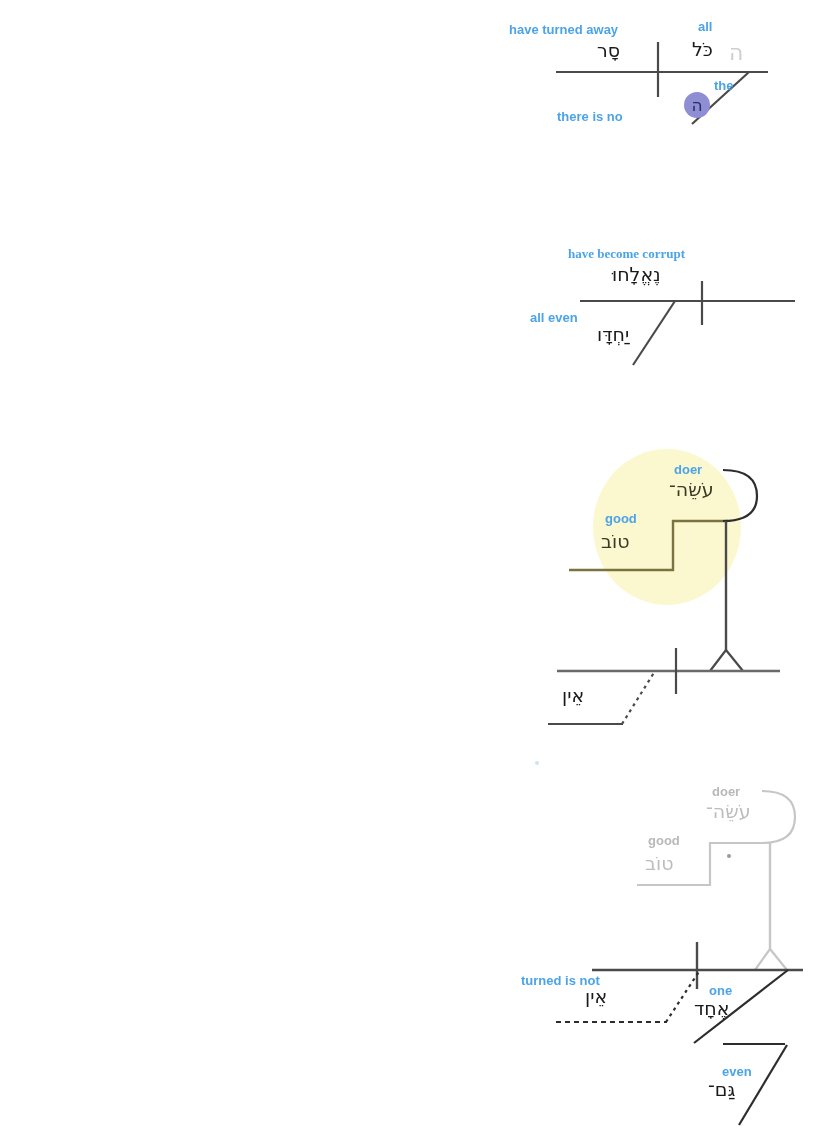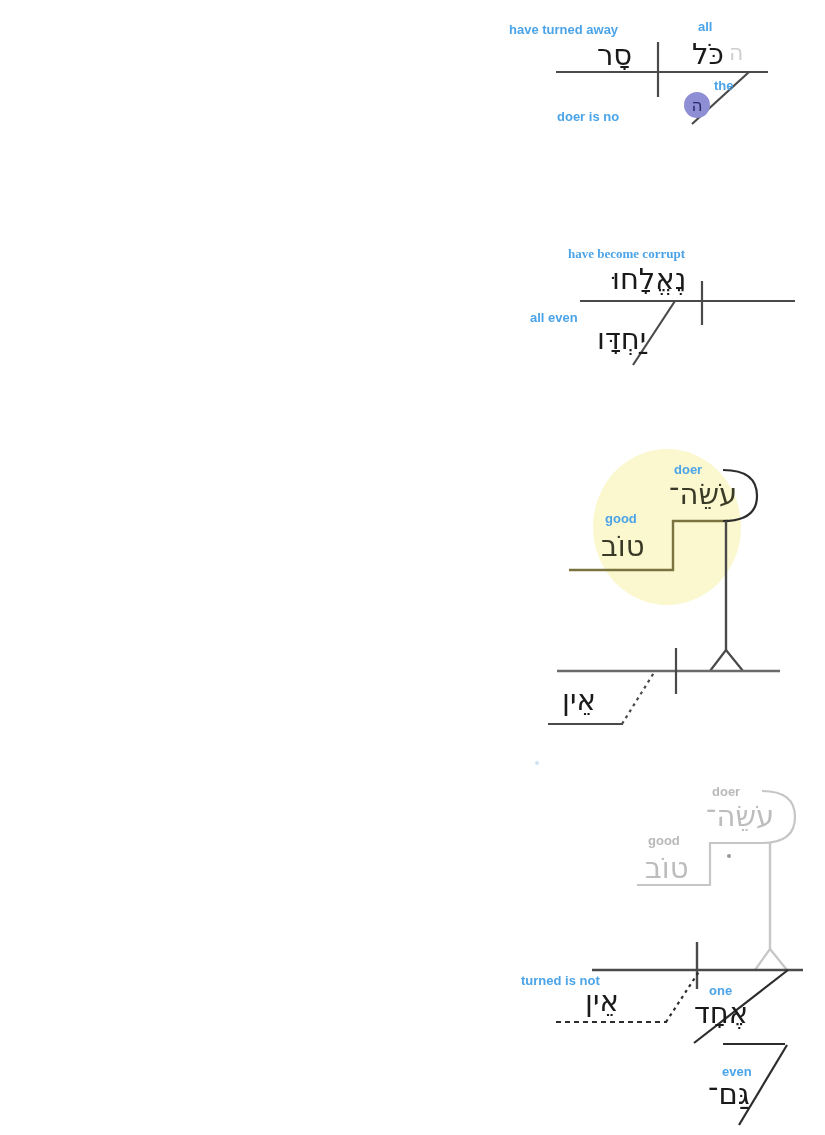--- a/index.html
+++ b/index.html
@@ -25,21 +25,21 @@
     color: #4ca4e8;
     font-size: 13px;
     font-weight: bold;
     white-space: nowrap;
     font-family: "Liberation Sans", sans-serif;
   }
   .gloss.muted { color: #b9b9b9; }
   .heb {
     position: absolute;
     color: #1a1a1a;
-    font-size: 29px;
+    font-size: 19px;
     white-space: nowrap;
     direction: rtl;
     unicode-bidi: bidi-override;
     font-family: "DejaVu Sans", sans-serif;
     line-height: 1;
   }
   .heb.small { font-size: 22px; }
   .heb.ghost { color: #cfcfcf; }
   .heb.faded { color: #bdbdbd; }
   .heb.olive { color: #3a3a28; }
@@ -82,21 +82,21 @@
   <div class="gloss" style="left:509px; top:22px;">have turned away</div>
   <div class="heb" style="left:597px; top:41px;">סָר</div>
 
   <div class="gloss" style="left:698px; top:19px;">all</div>
   <div class="heb" style="left:692px; top:40px;">כֹּל</div>
   <div class="heb ghost small" style="left:729px; top:42px;">ה</div>
 
   <div class="gloss" style="left:674px; top:78px;margin-left:40px;">the</div>
   <div class="circle-badge" style="left:684px; top:92px;">ה</div>
 
-  <div class="gloss" style="left:557px; top:109px;">doer is no</div>
+  <div class="gloss" style="left:557px; top:109px;">there is no</div>
 
   <svg width="825" height="1135">
     <line x1="580" y1="301" x2="795" y2="301" stroke="#4a4a4a" stroke-width="2.2"></line>
     <line x1="702" y1="281" x2="702" y2="325" stroke="#4a4a4a" stroke-width="2.2"></line>
     <line x1="633" y1="365" x2="675" y2="301" stroke="#4a4a4a" stroke-width="2.2"></line>
   </svg>
 
   <div class="gloss" style="left:568px; top:246px;font-family:Liberation Serif, serif;">have become corrupt</div>
   <div class="heb" style="left:612px; top:265px;">נֶאֱלָחוּ</div>
 

